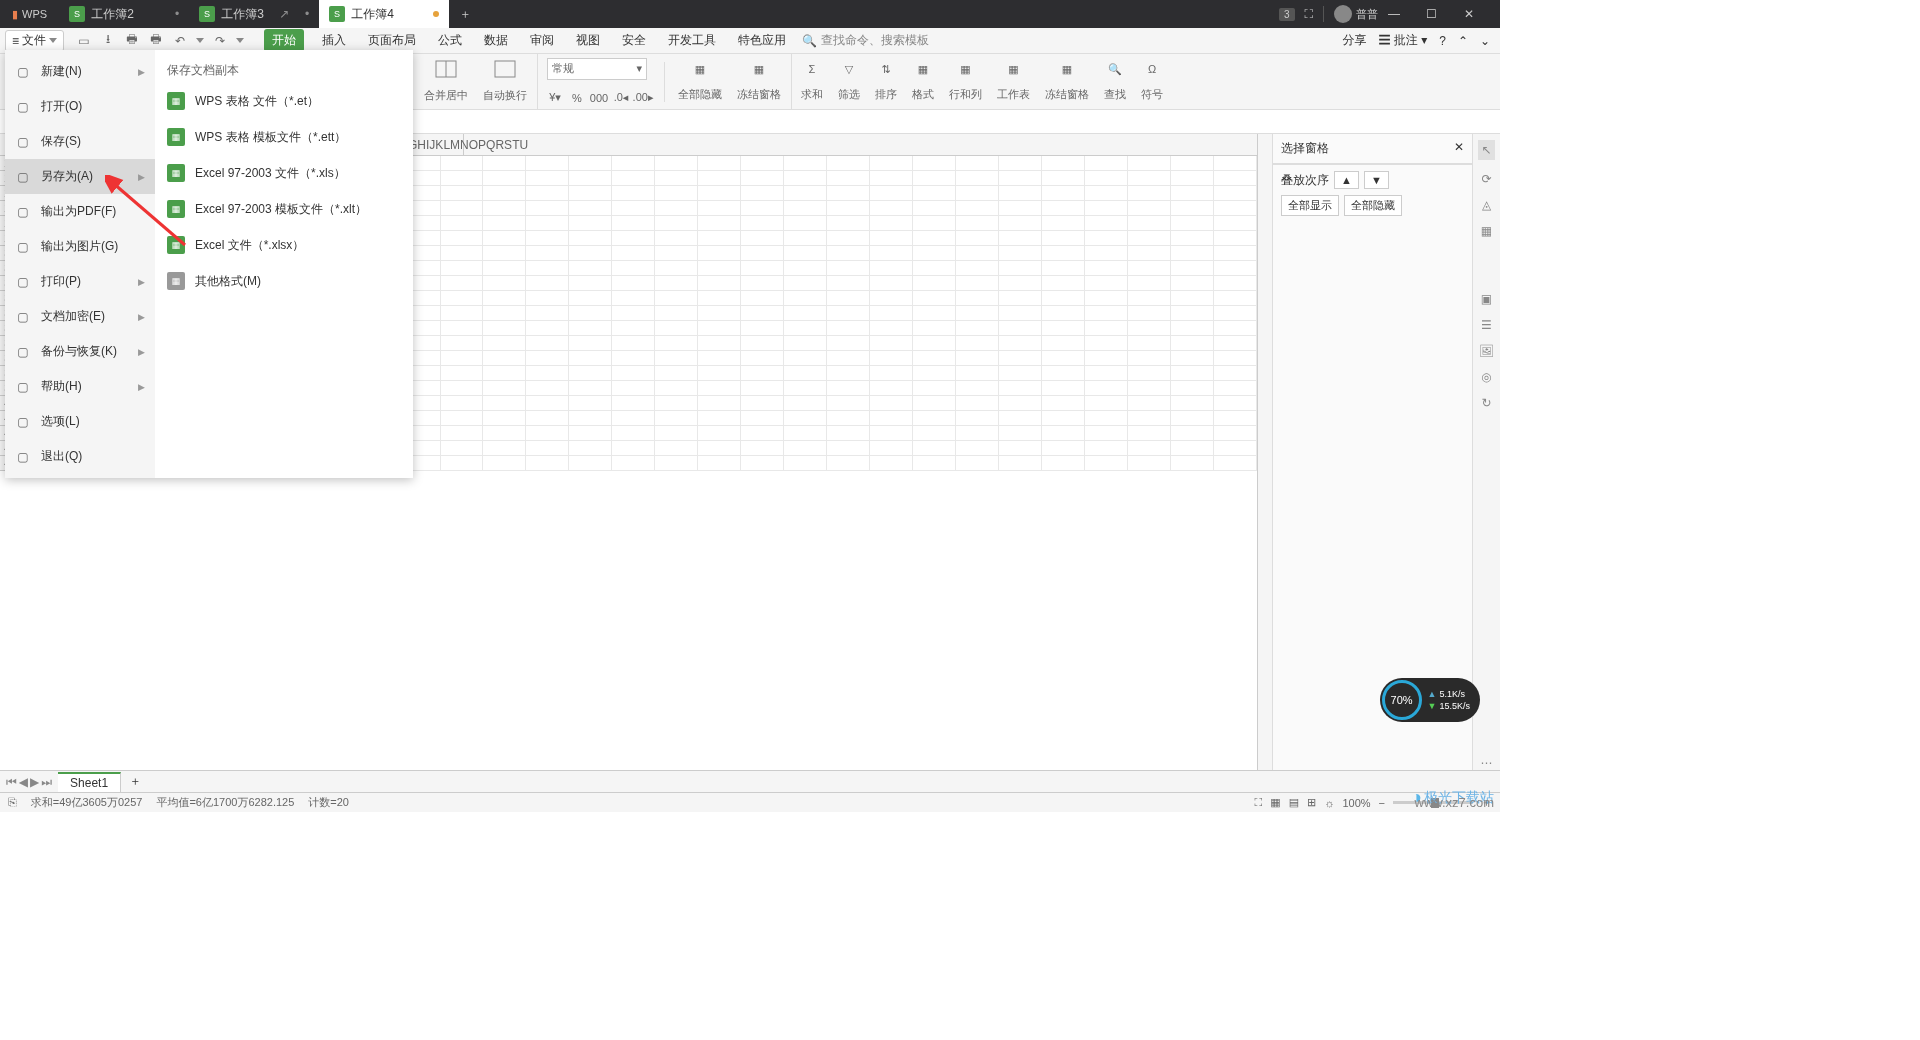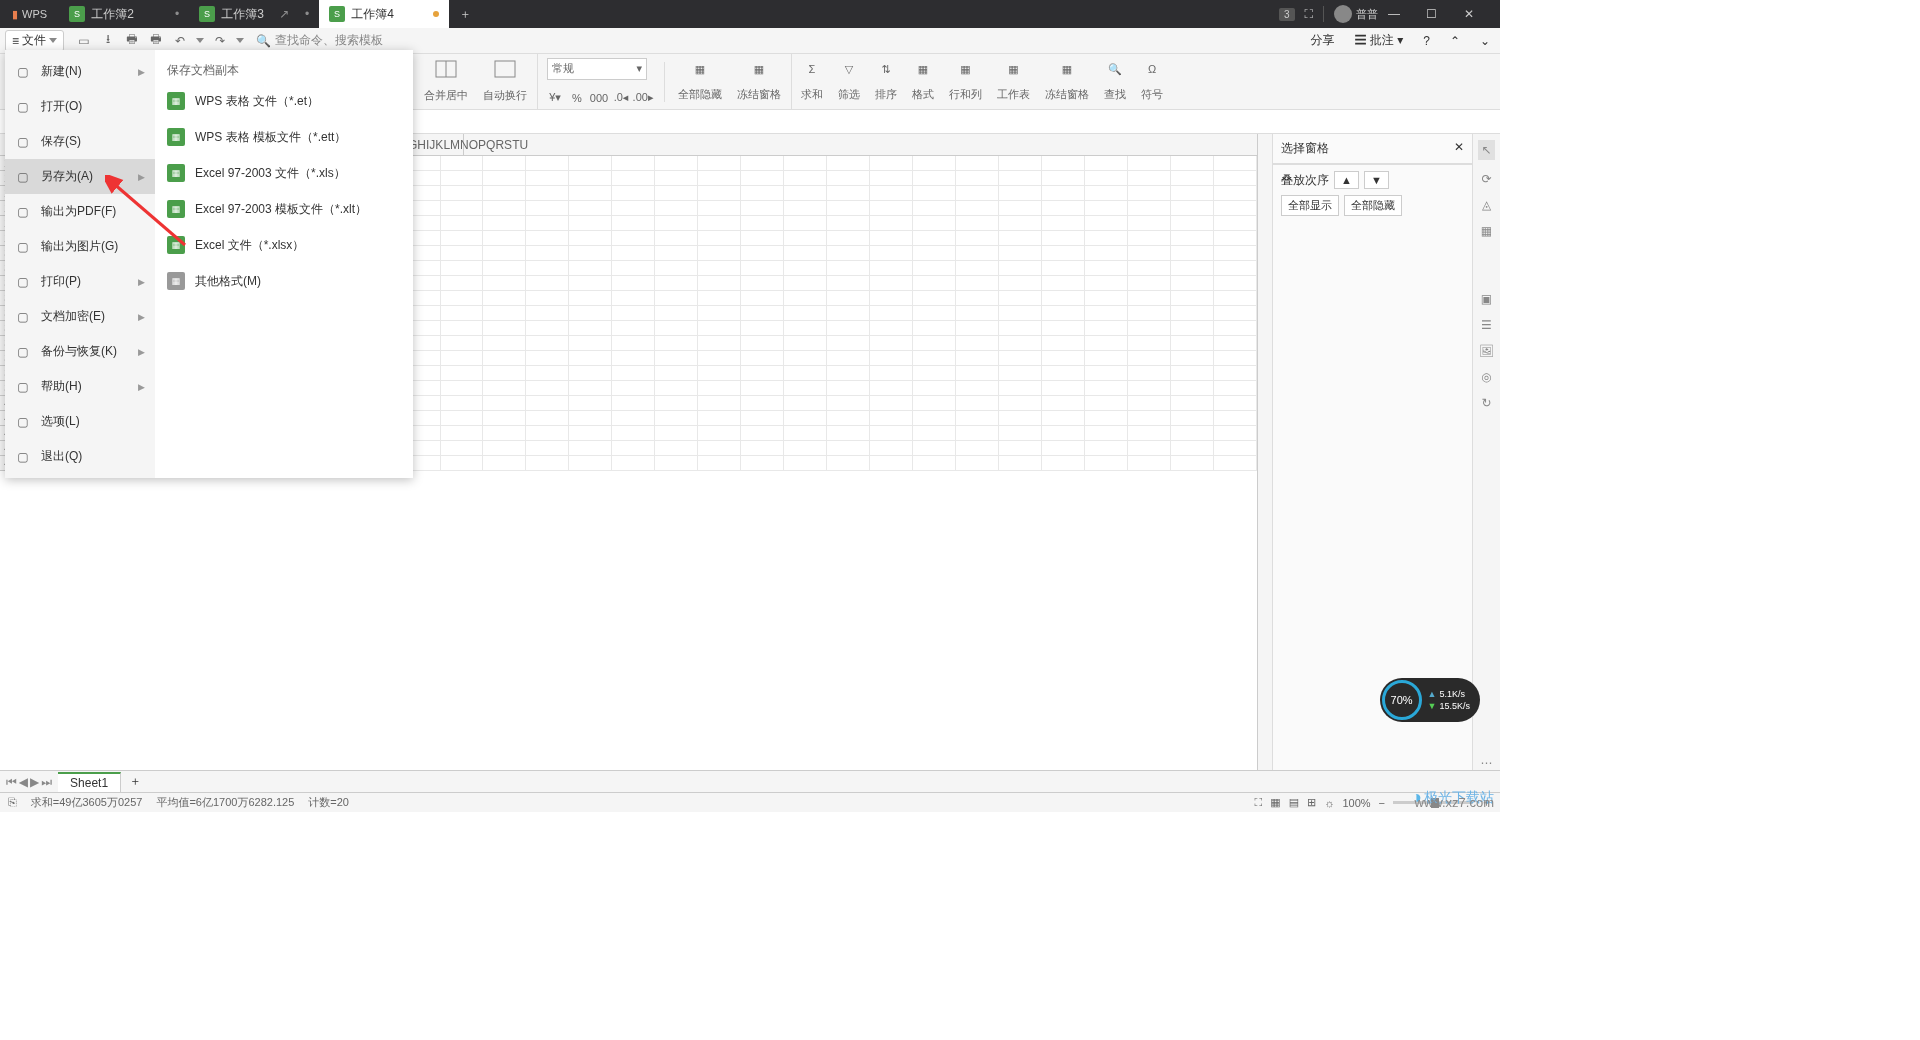--- a/index.html
+++ b/index.html
@@ -20,21 +20,21 @@
 .avatar{width:18px;height:18px;border-radius:50%;background:#888}
 .winbtn{width:28px;text-align:center}
 
 .toolbar{height:26px;background:#f5f5f5;border-bottom:1px solid #ddd;display:flex;align-items:center}
 .filebtn{display:flex;align-items:center;gap:3px;padding:0 6px;height:22px;border:1px solid #ccc;border-radius:3px;margin-left:5px;background:#fff}
 .qat{display:flex;align-items:center;gap:8px;margin-left:12px;color:#666}
 .ribtabs{display:flex;align-items:center;margin-left:20px;gap:14px;font-size:12px}
 .ribtab{padding:3px 4px}
 .ribtab.active{background:#4b9e4b;color:#fff;border-radius:3px;padding:3px 8px}
 .search{display:flex;align-items:center;gap:4px;margin-left:12px;color:#888}
-.tb-right{margin-left:auto;display:flex;align-items:center;gap:20px;padding-right:10px}
+.tb-right{margin-left:auto;display:flex;align-items:center;gap:12px;padding-right:10px}
 
 .ribbon{height:56px;background:#f5f5f5;border-bottom:1px solid #ddd;display:flex;align-items:center;padding:0 5px;gap:3px}
 .rgrp{display:flex;flex-direction:column;align-items:center;justify-content:center;padding:0 6px;height:100%;color:#666;font-size:11px;gap:10px}
 .rgrp-v{border-right:1px solid #ddd;padding-right:10px}
 .combo{height:22px;border:1px solid #ccc;padding:0 4px;display:flex;align-items:center;background:#fff;min-width:100px;justify-content:space-between}
 .mini-row{display:flex;gap:6px}
 .ico{width:16px;height:16px;display:inline-flex;align-items:center;justify-content:center;color:#666}
 
 .formula{height:24px;border-bottom:1px solid #ddd;display:flex;align-items:center}
 .grid-area{display:flex;height:calc(100% - 28px - 26px - 56px - 24px - 22px - 20px)}
@@ -138,20 +138,32 @@
   </div>
   <div class="qat">
     <span class="ico">▭</span>
     <span class="ico">⭳</span>
     <span class="ico">🖶</span>
     <span class="ico">🖶</span>
     <span class="ico">↶</span>
       <span class="tri"></span>
     <span class="ico">↷</span>
       <span class="tri"></span>
+  </div>
+  <div class="ribtabs">
+    <div class="ribtab active">开始</div>
+    <div class="ribtab">插入</div>
+    <div class="ribtab">页面布局</div>
+    <div class="ribtab">公式</div>
+    <div class="ribtab">数据</div>
+    <div class="ribtab">审阅</div>
+    <div class="ribtab">视图</div>
+    <div class="ribtab">安全</div>
+    <div class="ribtab">开发工具</div>
+    <div class="ribtab">特色应用</div>
   </div>
   <div class="search">
     <span>🔍</span>
     <span>查找命令、搜索模板</span>
   </div>
   <div class="tb-right">
     <span>分享</span>
     <span>☰ <span>批注</span> ▾</span>
     <span>?</span>
     <span>⌃</span>

